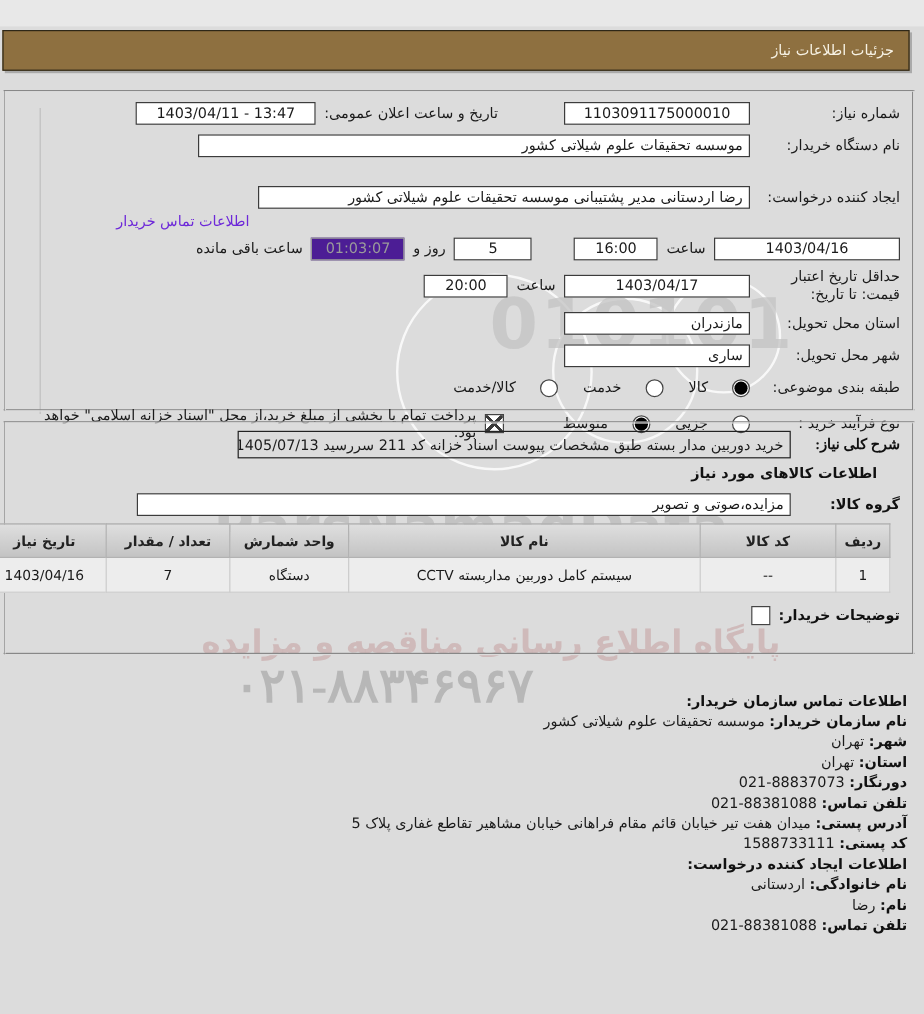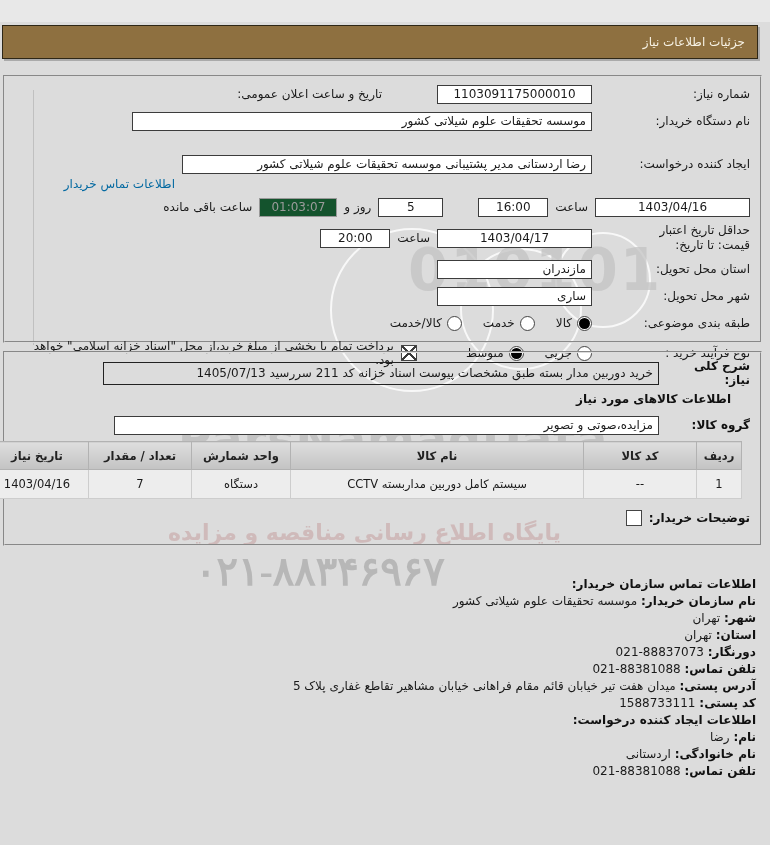--- a/index.html
+++ b/index.html
@@ -18,46 +18,46 @@
   }
   
   .wm{position:absolute;pointer-events:none;z-index:0;white-space:nowrap;}
   .wm-vline{left:33px;top:90px;width:1px;height:255px;background:rgba(140,140,140,.35);}
   .wm-circle{border:2px solid rgba(255,255,255,.8);border-radius:50%;}
   .wm-c1{left:330px;top:228px;width:160px;height:160px;}
   .wm-c2{left:460px;top:248px;width:118px;height:118px;}
   .wm-c3{left:555px;top:232px;width:92px;height:92px;}
   .wm-digits{left:408px;top:236px;font-size:58px;font-weight:bold;color:rgba(195,195,195,.75);direction:ltr;letter-spacing:2px;}
   .wm-brand{left:178px;top:412px;font-size:46px;font-weight:bold;color:#c3c3c3;direction:ltr;letter-spacing:1px;}
-  .wm-tagline{left:168px;top:520px;font-size:22px;font-weight:bold;color:rgba(204,180,180,.85);}
+  .wm-tagline{left:168px;top:520px;font-size:27px;font-weight:bold;color:rgba(204,180,180,.85);}
   .wm-phone{left:195px;top:548px;font-size:40px;font-weight:bold;color:rgba(178,178,178,.9);font-family:Liberation Serif, serif;}
   
   .panel{
     position:absolute;right:8px;left:3px;border:2px groove #dcdcdc;
     padding:6px 10px;box-sizing:border-box;z-index:1;background:transparent;
   }
   #panel-form{top:75px;height:268px;}
   #panel-need{top:351px;height:195px;}
   .frow{display:flex;align-items:center;gap:7px;margin-bottom:5px;min-height:22px;}
-  .flabel{width:118px;flex:none;line-height:1.25;margin-left:33px;}
+  .flabel{width:118px;flex:none;line-height:1.25;}
   .blabel{font-weight:bold;color:#111;}
   .tbox{
     background:#fff;border:1px solid #3c3c3c;height:19px;box-sizing:border-box;
     display:flex;align-items:center;justify-content:center;overflow:hidden;white-space:nowrap;
   }
   .tbox.start{justify-content:flex-start;padding:0 5px;}
   .w155{width:155px}.w150{width:150px}.w70{width:70px}.w65{width:65px}.w78{width:78px}
-  .w460{width:460px}.w410{width:410px}.w505{width:556px;height:23px;background:transparent;border-color:#222;}
+  .w460{width:460px}.w410{width:410px}.w505{width:461px;height:23px;background:transparent;border-color:#222;}
   .w545{width:545px}
-  .cdown{background:#14532d;color:#9b9b9b;border-color:#999;}
+  .cdown{background:#4c1d95;color:#9b9b9b;border-color:#999;}
   .mr48{margin-right:48px;}
   .mr28{margin-right:28px;}
-  .link{color:#0369a1;cursor:pointer;margin-top:40px;}
-  
-  .radio-item{display:flex;align-items:center;gap:5px;margin-left:14px;}
+  .link{color:#6d28d9;cursor:pointer;margin-top:40px;}
+  
+  .radio-item{display:flex;align-items:center;gap:20px;margin-left:14px;}
   .radio{width:13px;height:13px;border-radius:50%;border:1px solid #444;background:#fff;position:relative;flex:none;}
   .radio.selected::after{content:"";position:absolute;inset:1px;border-radius:50%;background:#000;}
   .checkbox{width:14px;height:14px;border:1px solid #444;background:#fff;flex:none;}
   .checkbox.checked{
     background:
       linear-gradient(45deg,transparent 44%,#3a3a3a 44%,#3a3a3a 56%,transparent 56%),
       linear-gradient(-45deg,transparent 44%,#3a3a3a 44%,#3a3a3a 56%,transparent 56%),#fff;
   }
   .heading{font-weight:bold;color:#111;margin:4px 19px 8px;}
   
@@ -90,20 +90,21 @@
 <div class="title-bar">
   <span>جزئیات اطلاعات نیاز</span>
 </div>
 
 <div class="panel" id="panel-form">
 
   <div class="frow">
     <div class="flabel">شماره نیاز:</div>
     <div class="tbox w155">1103091175000010</div>
     <div class="mr48">تاریخ و ساعت اعلان عمومی:</div>
+    <div class="tbox w150">13:47 - 1403/04/11</div>
   </div>
 
   <div class="frow">
     <div class="flabel">نام دستگاه خریدار:</div>
     <div class="tbox w460 start">موسسه تحقیقات علوم شیلاتی کشور</div>
   </div>
 
   <div class="frow">
     <div class="flabel">ایجاد کننده درخواست:</div>
     <div class="tbox w410 start">رضا  اردستانی مدیر پشتیبانی موسسه تحقیقات علوم شیلاتی کشور</div>
@@ -165,21 +166,21 @@
     </span>
     <span class="checkbox mr28 checked"></span>
     <span>پرداخت تمام یا بخشی از مبلغ خرید،از محل "اسناد خزانه اسلامی" خواهد بود.</span>
   </div>
 
 </div>
 
 <div class="panel" id="panel-need">
 
   <div class="frow">
-    <div class="blabel" style="width:84px;flex:none;">شرح کلی نیاز:</div>
+    <div class="blabel" style="width:84px;flex:none;font-family:Liberation Serif, serif;">شرح کلی نیاز:</div>
     <div class="tbox w505 start">خرید دوربین مدار بسته طبق مشخصات پیوست اسناد خزانه کد 211 سررسید 1405/07/13</div>
   </div>
 
   <div class="heading">اطلاعات کالاهای مورد نیاز</div>
 
   <div class="frow">
     <div class="blabel" style="width:84px;flex:none;">گروه کالا:</div>
     <div class="tbox w545 start">مزایده،صوتی و تصویر</div>
   </div>
 
@@ -216,16 +217,16 @@
 <div class="contact">
   <div class="cline"><b>اطلاعات تماس سازمان خریدار:</b></div>
   <div class="cline"><b>نام سازمان خریدار:</b> <span>موسسه تحقیقات علوم شیلاتی کشور</span></div>
   <div class="cline"><b>شهر:</b> <span>تهران</span></div>
   <div class="cline"><b>استان:</b> <span>تهران</span></div>
   <div class="cline"><b>دورنگار:</b> <span>88837073-021</span></div>
   <div class="cline"><b>تلفن تماس:</b> <span>88381088-021</span></div>
   <div class="cline"><b>آدرس پستی:</b> <span>میدان هفت تیر خیابان قائم مقام فراهانی خیابان مشاهیر تقاطع غفاری پلاک 5</span></div>
   <div class="cline"><b>کد پستی:</b> <span>1588733111</span></div>
   <div class="cline"><b>اطلاعات ایجاد کننده درخواست:</b></div>
+  <div class="cline"><b>نام خانوادگی:</b> <span>اردستانی</span></div>
   <div class="cline"><b>نام:</b> <span>رضا</span></div>
-  <div class="cline"><b>نام خانوادگی:</b> <span>اردستانی</span></div>
   <div class="cline"><b>تلفن تماس:</b> <span>88381088-021</span></div>
 </div>
 
 </body></html>

